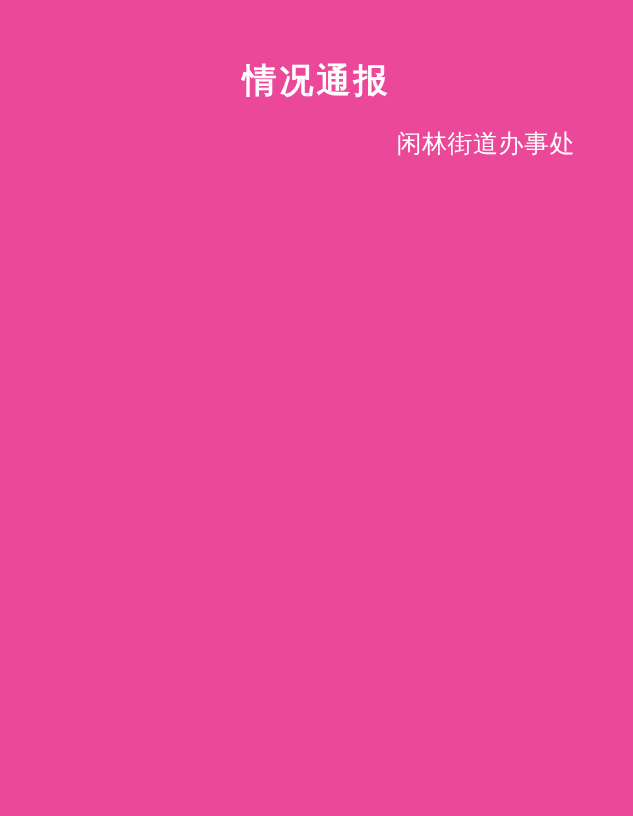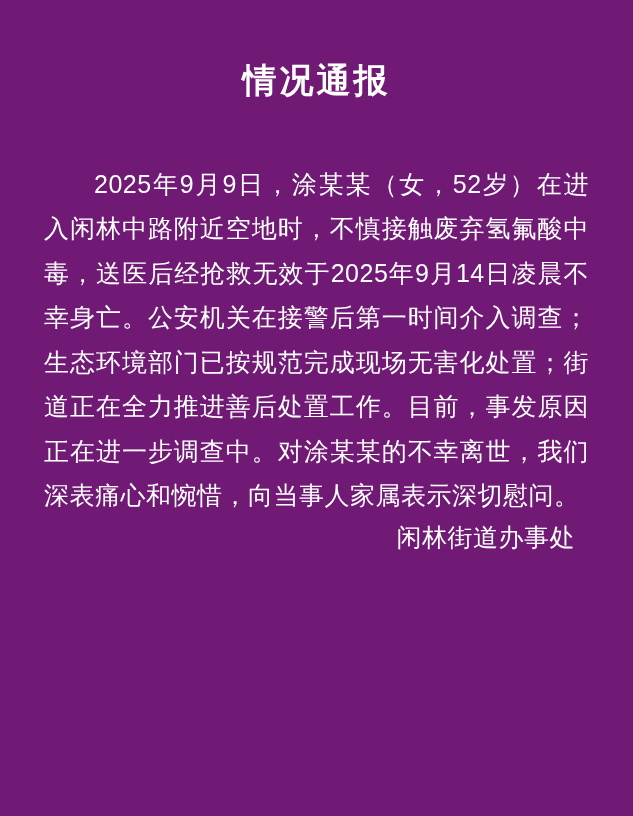--- a/index.html
+++ b/index.html
@@ -12,21 +12,21 @@
     background: #1846bd;
     font-family: "Liberation Sans", "DejaVu Sans", sans-serif;
     color: #ffffff;
     overflow: hidden;
   }
   .poster {
     position: relative;
     width: 633px;
     height: 816px;
     box-sizing: border-box;
-    background: #701a75;
+    background: #ec4899;
     display: flex;
     flex-direction: column;
   }
   .title {
     margin-top: 60px;
     text-align: center;
     font-size: 34px;
     font-weight: bold;
     letter-spacing: 3px;
     line-height: 1.2;
@@ -57,20 +57,19 @@
     flex: 1 1 auto;
   }
 </style>
 </head>
 <body>
 
 <div class="poster">
 
   <h1 class="title">情况通报</h1>
 
-  <p class="body-text">2025年9月9日，涂某某（女，52岁）在进入闲林中路附近空地时，不慎接触废弃氢氟酸中毒，送医后经抢救无效于2025年9月14日凌晨不幸身亡。公安机关在接警后第一时间介入调查；生态环境部门已按规范完成现场无害化处置；街道正在全力推进善后处置工作。目前，事发原因正在进一步调查中。对涂某某的不幸离世，我们深表痛心和惋惜，向当事人家属表示深切慰问。</p>
 
   <div class="signature">
     <span class="sig-line">闲林街道办事处</span>
   </div>
 
   <div class="spacer"></div>
 </div>
 
 </body></html>

